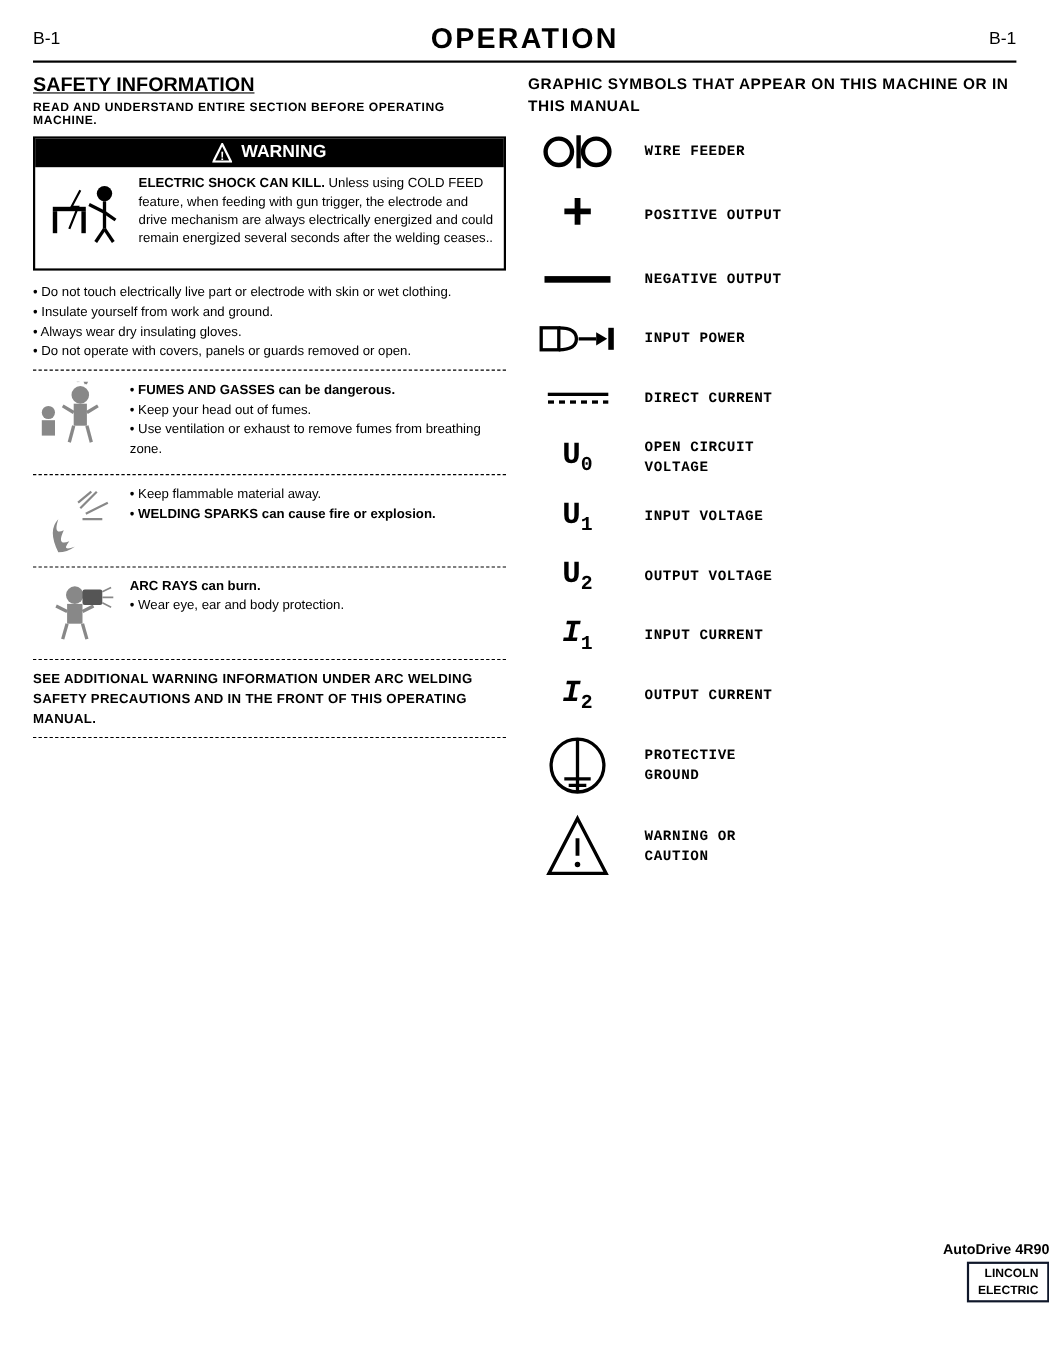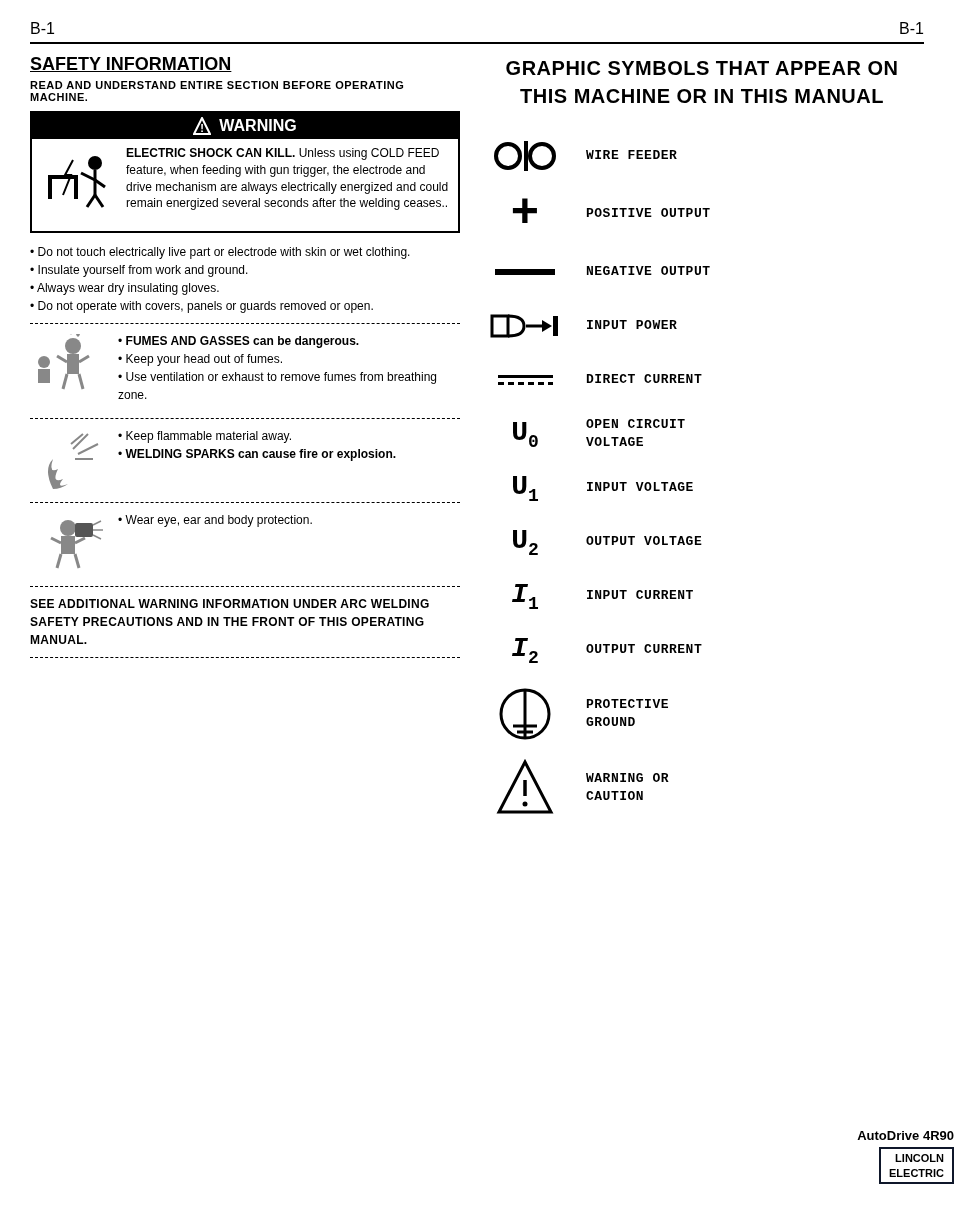--- a/index.html
+++ b/index.html
@@ -157,27 +157,26 @@
       text-transform: uppercase;
       margin-top: 6px;
     }
 
     
     .right-col {
       flex: 1;
     }
 
     .graphic-title {
-      font-size: 20px;
+      font-size: 14px;
       font-weight: bold;
       text-transform: uppercase;
       letter-spacing: 0.5px;
       line-height: 1.4;
-      margin-bottom: 26px;
-      text-align: center;
+      margin-bottom: 12px;
     }
 
     .symbol-table {
       width: 100%;
       font-family: Liberation Mono, monospace;
     }
 
     .symbol-row {
       display: flex;
       align-items: center;
@@ -283,20 +282,21 @@
       line-height: 1.3;
     }
   </style>
 </head>
 <body>
 
 <div class="page">
 
   <div class="header">
     <span class="header-page-left">B-1</span>
+    <span class="header-title">OPERATION</span>
     <span class="header-page-right">B-1</span>
   </div>
 
   <div class="content">
 
     <div class="left-col">
 
       <div class="safety-title">SAFETY INFORMATION</div>
       <div class="safety-subtitle">READ AND UNDERSTAND ENTIRE SECTION BEFORE OPERATING MACHINE.</div>
 
@@ -404,20 +404,21 @@
             <line x1="42" y1="41" x2="46" y2="55" stroke="#888" stroke-width="3"></line>
 
             <rect x="42" y="10" width="18" height="14" rx="2" fill="#555"></rect>
 
             <line x1="60" y1="12" x2="68" y2="8" stroke="#888" stroke-width="1.5"></line>
             <line x1="60" y1="17" x2="70" y2="17" stroke="#888" stroke-width="1.5"></line>
             <line x1="60" y1="22" x2="68" y2="26" stroke="#888" stroke-width="1.5"></line>
           </svg>
         </div>
         <div class="section-text">
+          <p><strong>ARC RAYS can burn.</strong></p>
           <ul class="bullet-list">
             <li>Wear eye, ear and body protection.</li>
           </ul>
         </div>
       </div>
 
       <hr class="divider">
 
       <div class="additional-warning">SEE ADDITIONAL WARNING INFORMATION UNDER ARC WELDING SAFETY PRECAUTIONS AND IN THE FRONT OF THIS OPERATING MANUAL.</div>
 

